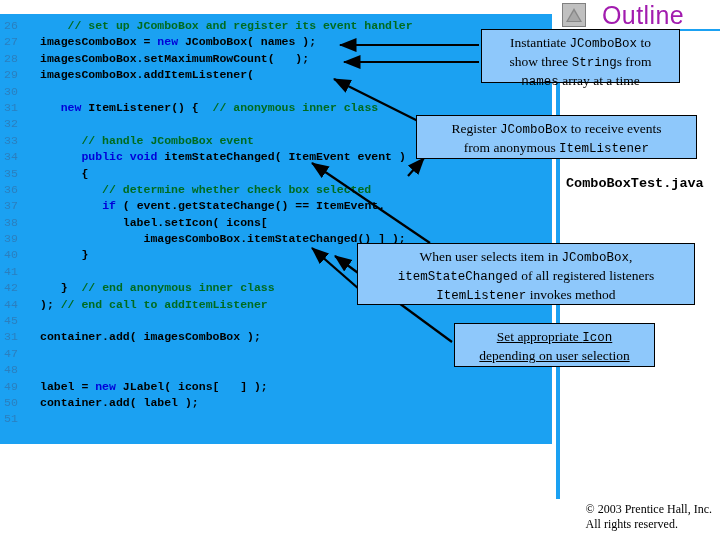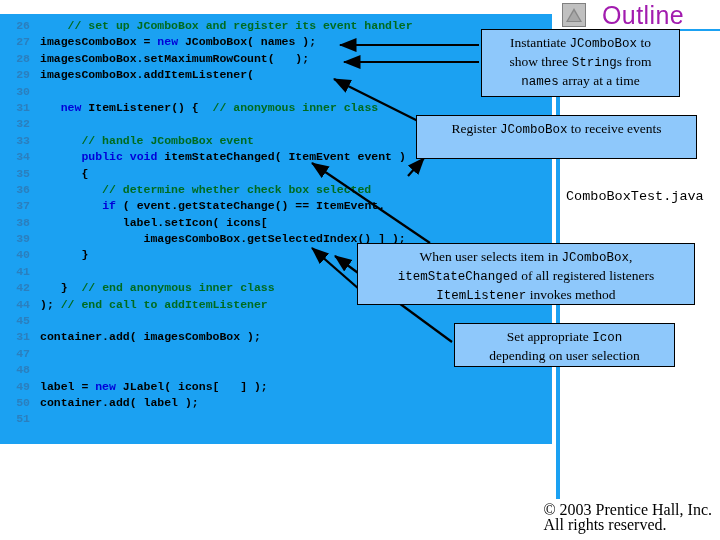--- a/index.html
+++ b/index.html
@@ -32,25 +32,25 @@
     white-space: pre;
     font-family: "Liberation Mono", "DejaVu Sans Mono", monospace;
     font-size: 11.5px;
     font-weight: bold;
   }
   .ln {
     position: absolute;
     left: 4px;
     top: 0;
     width: 26px;
-    text-align: right;
+    text-align: left;
     color: #2b7fbe;
     font-family: "Liberation Mono", "DejaVu Sans Mono", monospace;
     font-size: 11.5px;
-    font-weight: bold;
+    font-weight: normal;
   }
   .code-text {
     position: absolute;
     left: 40px;
     top: 0;
     color: #000000;
   }
   .cm { color: #006b1f; }
   .kw { color: #0000d8; }
   .pl { color: #000000; }
@@ -121,62 +121,62 @@
     position: absolute;
     left: 566px;
     font-family: "Liberation Mono", "DejaVu Sans Mono", monospace;
     font-size: 13.5px;
     color: #000000;
     line-height: 17px;
     width: 150px;
     white-space: pre-wrap;
     word-break: break-all;
   }
-  #outline-file { top: 188px; }
+  #outline-file { top: 175px; font-weight: bold; }
   #outline-lines-1 { top: 270px; }
   #outline-lines-2 { top: 355px; }
 
   
   .callout {
     position: absolute;
     background: #8ec8fb;
     border: 1px solid #000000;
     box-sizing: border-box;
     text-align: center;
     font-family: "Liberation Serif", serif;
     font-size: 13.5px;
     color: #000000;
     line-height: 18px;
     padding: 4px 6px;
   }
   .callout .mono {
     font-family: "Liberation Mono", "DejaVu Sans Mono", monospace;
     font-size: 12.5px;
   }
-  #callout-1 { left: 481px; top: 29px; width: 199px; height: 68px; }
+  #callout-1 { left: 481px; top: 29px; width: 199px; height: 54px; }
   #callout-2 { left: 416px; top: 115px; width: 281px; height: 44px; }
   #callout-3 { left: 357px; top: 243px; width: 338px; height: 62px; }
-  #callout-4 { left: 454px; top: 323px; width: 221px; height: 44px; }
+  #callout-4 { left: 454px; top: 323px; width: 201px; height: 44px; text-decoration: underline; }
 
   
   #arrows {
     position: absolute;
     left: 0; top: 0;
     width: 720px; height: 540px;
     pointer-events: none;
   }
 
   
   #footer {
     position: absolute;
     right: 8px;
     bottom: 8px;
     text-align: left;
     font-family: "Liberation Serif", serif;
-    font-size: 16px;
+    font-size: 12px;
     color: #000000;
     line-height: 15px;
   }
 </style>
 </head>
 <body>
 
 <div id="slide">
 
   <div id="code-pane"></div>
@@ -202,21 +202,21 @@
       <div class="code-line"><span class="ln">29</span><span class="code-text"><span class="pl">imagesComboBox.addItemListener(</span></span></div>
       <div class="code-line"><span class="ln">30</span><span class="code-text"><span class="pl"></span></span></div>
       <div class="code-line"><span class="ln">31</span><span class="code-text"><span class="pl">   </span><span class="kw">new</span><span class="pl"> ItemListener() {  </span><span class="cm">// anonymous inner class</span></span></div>
       <div class="code-line"><span class="ln">32</span><span class="code-text"><span class="pl"></span></span></div>
       <div class="code-line"><span class="ln">33</span><span class="code-text"><span class="cm">      // handle JComboBox event</span></span></div>
       <div class="code-line"><span class="ln">34</span><span class="code-text"><span class="pl">      </span><span class="kw">public void</span><span class="pl"> itemStateChanged( ItemEvent event )</span></span></div>
       <div class="code-line"><span class="ln">35</span><span class="code-text"><span class="pl">      {</span></span></div>
       <div class="code-line"><span class="ln">36</span><span class="code-text"><span class="cm">         // determine whether check box selected</span></span></div>
       <div class="code-line"><span class="ln">37</span><span class="code-text"><span class="pl">         </span><span class="kw">if</span><span class="pl"> ( event.getStateChange() == ItemEvent.</span></span></div>
       <div class="code-line"><span class="ln">38</span><span class="code-text"><span class="pl">            label.setIcon( icons[</span></span></div>
-      <div class="code-line"><span class="ln">39</span><span class="code-text"><span class="pl">               imagesComboBox.getSelectedIndex() ] );</span></span></div>
+      <div class="code-line"><span class="ln">39</span><span class="code-text"><span class="pl">               imagesComboBox.itemStateChanged() ] );</span></span></div>
       <div class="code-line"><span class="ln">40</span><span class="code-text"><span class="pl">      }</span></span></div>
       <div class="code-line"><span class="ln">41</span><span class="code-text"><span class="pl"></span></span></div>
       <div class="code-line"><span class="ln">42</span><span class="code-text"><span class="pl">   }  </span><span class="cm">// end anonymous inner class</span></span></div>
       <div class="code-line"><span class="ln">44</span><span class="code-text"><span class="pl">); </span><span class="cm">// end call to addItemListener</span></span></div>
       <div class="code-line"><span class="ln">45</span><span class="code-text"><span class="pl"></span></span></div>
       <div class="code-line"><span class="ln">31</span><span class="code-text"><span class="pl">container.add( imagesComboBox );</span></span></div>
       <div class="code-line"><span class="ln">47</span><span class="code-text"><span class="pl"></span></span></div>
       <div class="code-line"><span class="ln">48</span></div>
       <div class="code-line"><span class="ln">49</span><span class="code-text"><span class="pl">label = </span><span class="kw">new</span><span class="pl"> JLabel( icons[   ] );</span></span></div>
       <div class="code-line"><span class="ln">50</span><span class="code-text"><span class="pl">container.add( label );</span></span></div>
@@ -245,20 +245,21 @@
     <line x1="452" y1="342" x2="335" y2="256" stroke="#000" stroke-width="2.2" marker-end="url(#ah)"></line>
   </svg>
 
   <div class="callout" id="callout-1">
       <div><span>Instantiate </span><span class="mono">JComboBox</span><span> to</span></div>
       <div><span>show three </span><span class="mono">String</span><span>s from</span></div>
       <div><span class="mono">names</span><span> array at a time</span></div>
     </div>
   <div class="callout" id="callout-2">
       <div><span>Register </span><span class="mono">JComboBox</span><span> to receive events</span></div>
+      <div><span>from anonymous </span><span class="mono">ItemListener</span></div>
     </div>
   <div class="callout" id="callout-3">
       <div><span>When user selects item in </span><span class="mono">JComboBox</span><span>,</span></div>
       <div><span class="mono">itemStateChanged</span><span> of all registered listeners</span></div>
       <div><span class="mono">ItemListener</span><span> invokes method</span></div>
     </div>
   <div class="callout" id="callout-4">
       <div><span>Set appropriate </span><span class="mono">Icon</span></div>
       <div><span>depending on user selection</span></div>
     </div>

